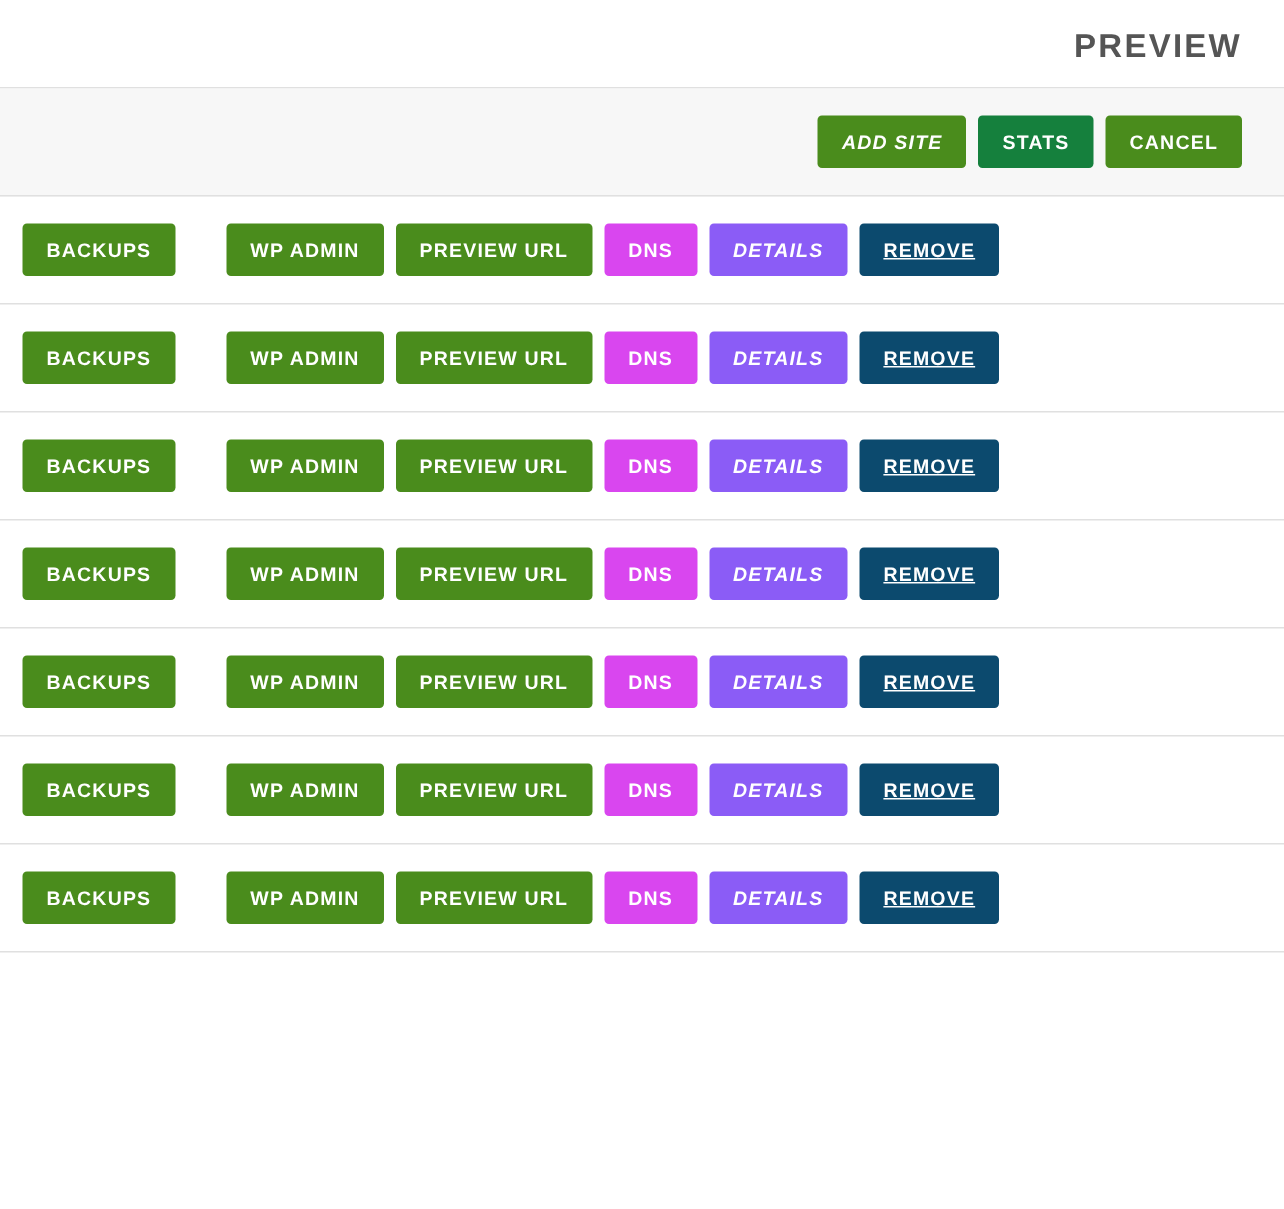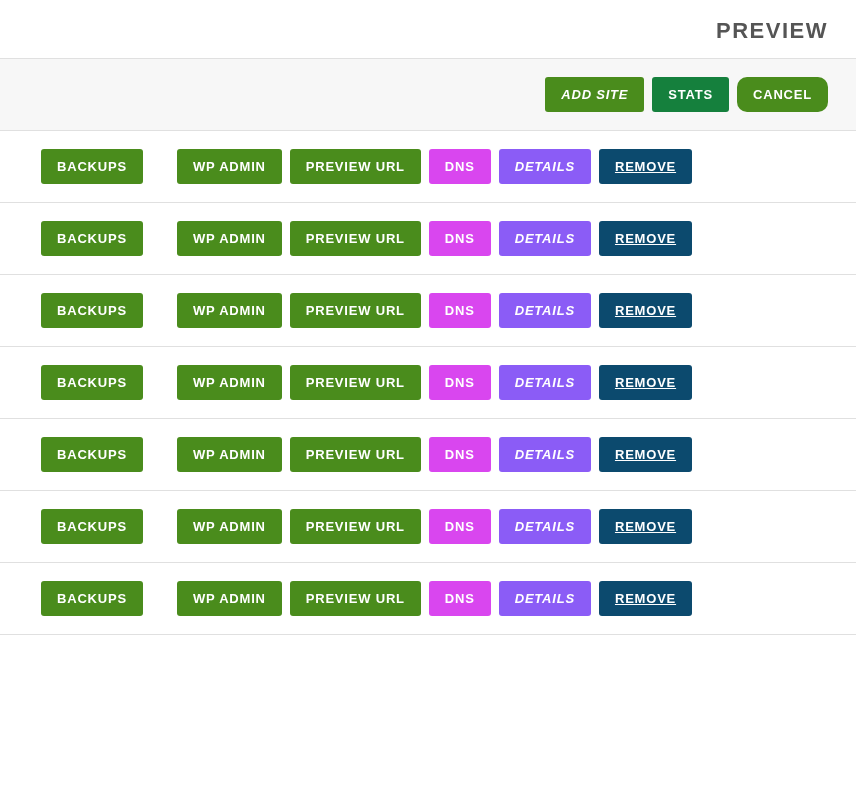--- a/index.html
+++ b/index.html
@@ -41,21 +41,21 @@
       align-items: center;
       padding: 18px 28px;
       border-bottom: 1px solid #e0e0e0;
       background: #f7f7f7;
       gap: 8px;
     }
 
     .action-row {
       display: flex;
       align-items: center;
-      padding: 18px 41px;
+      padding: 18px 15px;
       border-bottom: 1px solid #e0e0e0;
       gap: 8px;
     }
 
     .btn {
       display: inline-block;
       padding: 10px 16px;
       font-size: 13px;
       font-weight: 800;
       letter-spacing: 0.8px;
@@ -72,21 +72,20 @@
       background-color: #4a8c1c;
       font-style: italic;
     }
 
     .btn-stats {
       background-color: #15803d;
     }
 
     .btn-cancel {
       background-color: #4a8c1c;
-      border-radius: 10px;
     }
 
     .btn-backups {
       background-color: #4a8c1c;
     }
 
     .btn-wp-admin {
       background-color: #4a8c1c;
       margin-left: 26px;
     }

